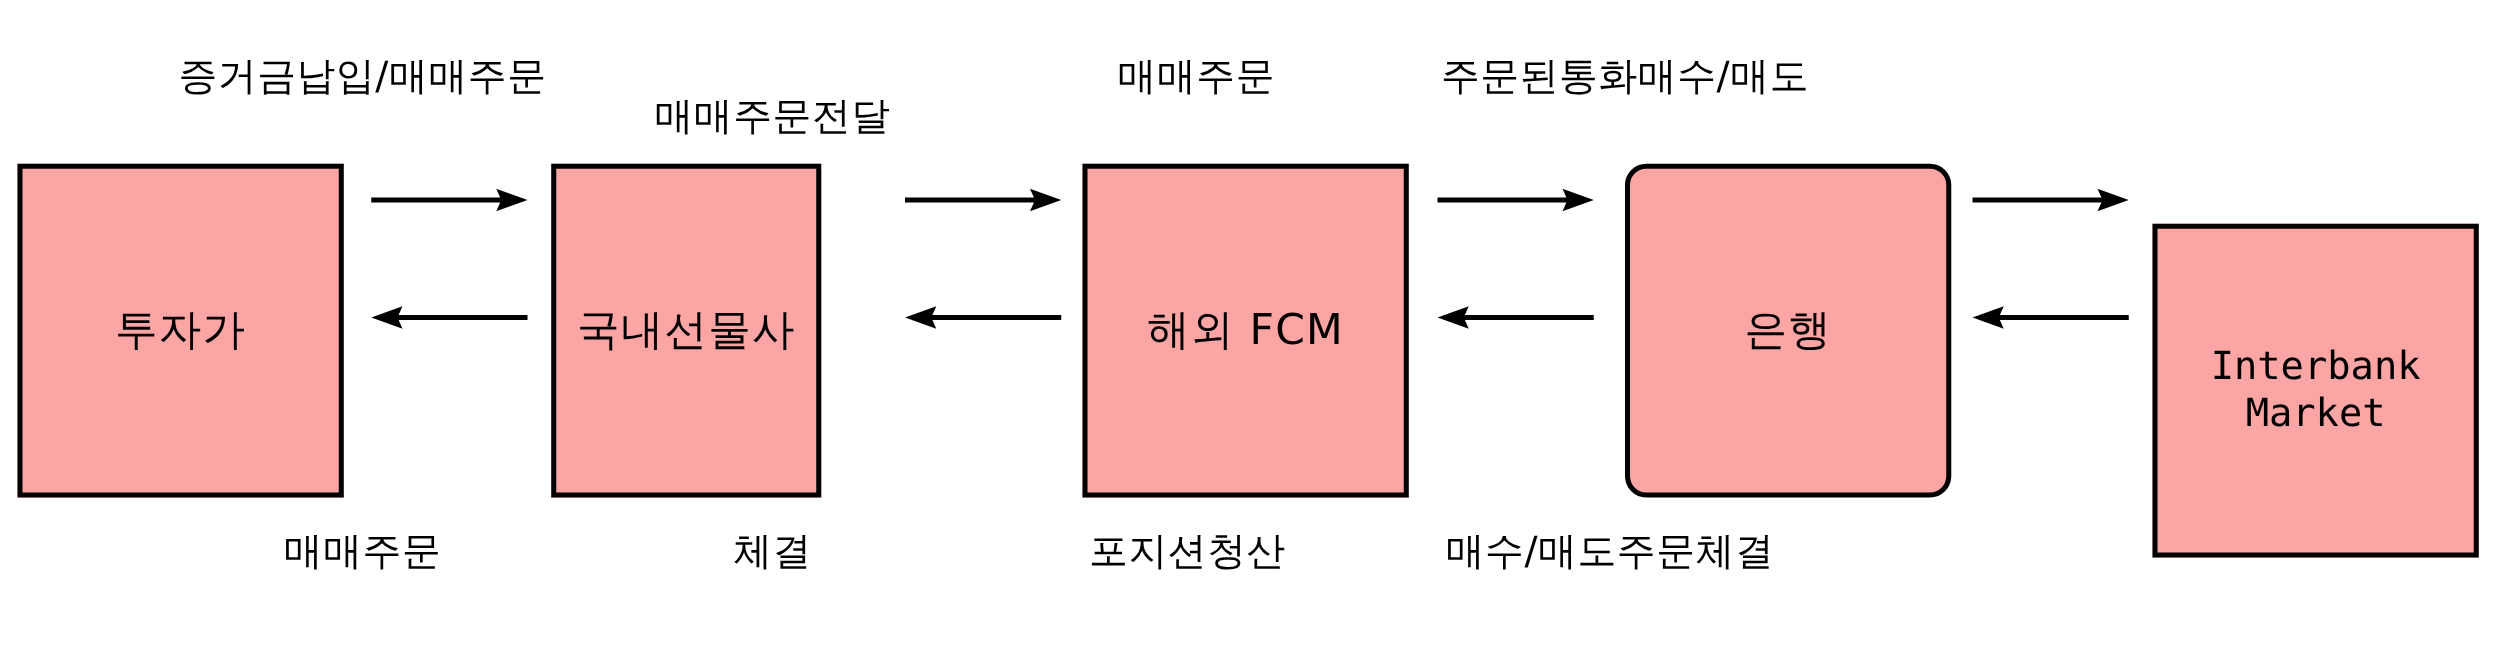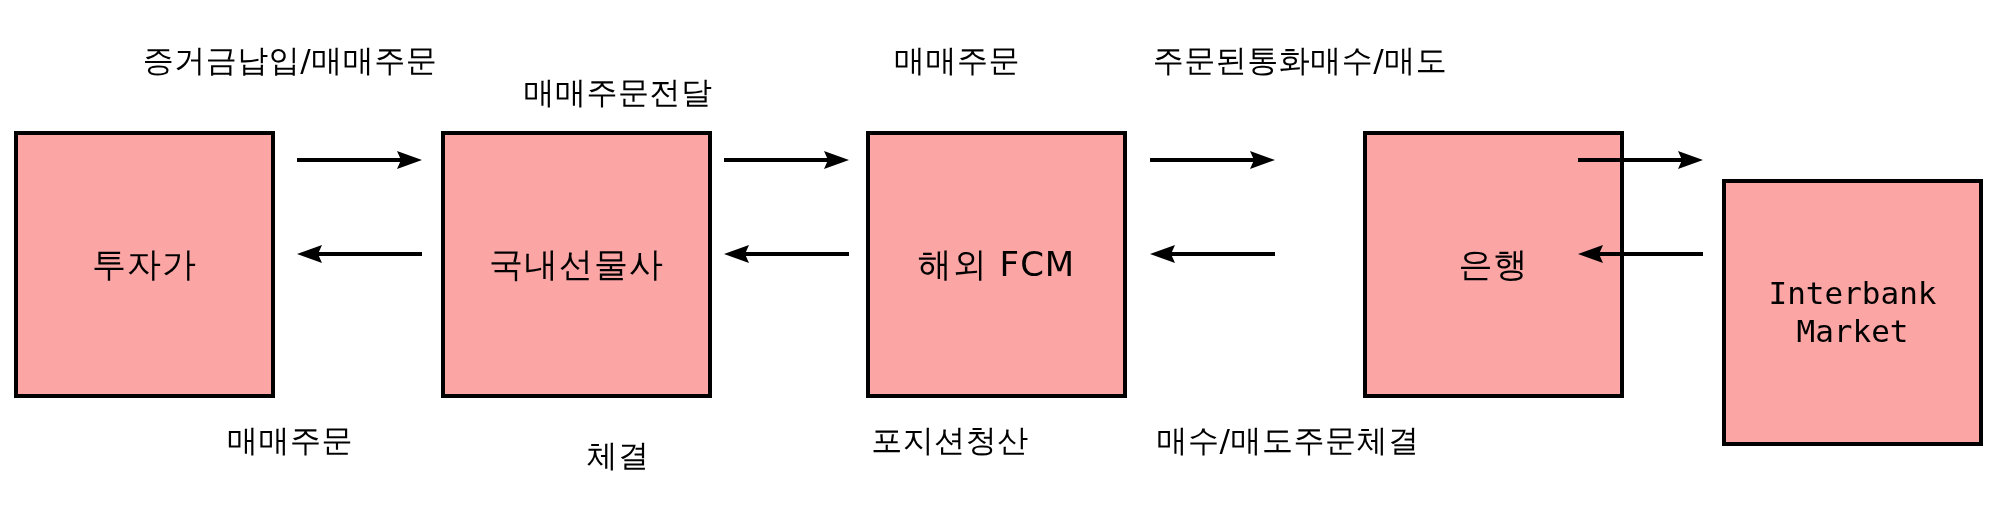--- a/index.html
+++ b/index.html
@@ -63,29 +63,29 @@
 </style>
 </head>
 <body>
 
 <div id="canvas">
 
   <div class="node" style="left:14px; top:131px; width:261px; height:267px;">
     <span class="node-label">투자가</span>
   </div>
 
-  <div class="node" style="left:441px; top:131px; width:271px; height:267px;">
+  <div class="node" style="left:441px; top:131px; width:216px; height:267px;">
     <span class="node-label">국내선물사</span>
   </div>
 
   <div class="node" style="left:866px; top:131px; width:261px; height:267px;">
     <span class="node-label">해외 FCM</span>
   </div>
 
-  <div class="node" style="left:1363px; top:131px; width:261px; height:267px;">
+  <div class="node" style="left:1300px; top:131px; width:261px; height:267px;border-radius:17px;">
     <span class="node-label">은행</span>
   </div>
 
   <div class="node" style="left:1722px; top:131px; width:261px; height:267px;margin-top:48px;">
     <span class="node-label latin">Interbank
 Market</span>
   </div>
 
   <div class="arrow" style="left:297px; top:149px; width:125px;">
     <svg width="125" height="22" viewBox="0 0 125 22">
@@ -108,21 +108,21 @@
       <polygon points="125,11 100,2 104,11 100,20" fill="#000"></polygon>
     </svg>
   </div>
   <div class="arrow" style="left:724px; top:243px; width:125px;">
     <svg width="125" height="22" viewBox="0 0 125 22">
       <line x1="13" y1="11" x2="125" y2="11" stroke="#000" stroke-width="4"></line>
       <polygon points="0,11 25,2 21,11 25,20" fill="#000"></polygon>
     </svg>
   </div>
   <div class="edge-label top" style="left:618px;margin-top:32px;">매매주문전달</div>
-  <div class="edge-label bottom" style="left:618px;margin-top:15px;">체결</div>
+  <div class="edge-label bottom" style="left:618px;">체결</div>
 
   <div class="arrow" style="left:1150px; top:149px; width:125px;">
     <svg width="125" height="22" viewBox="0 0 125 22">
       <line x1="0" y1="11" x2="112" y2="11" stroke="#000" stroke-width="4"></line>
       <polygon points="125,11 100,2 104,11 100,20" fill="#000"></polygon>
     </svg>
   </div>
   <div class="arrow" style="left:1150px; top:243px; width:125px;">
     <svg width="125" height="22" viewBox="0 0 125 22">
       <line x1="13" y1="11" x2="125" y2="11" stroke="#000" stroke-width="4"></line>

